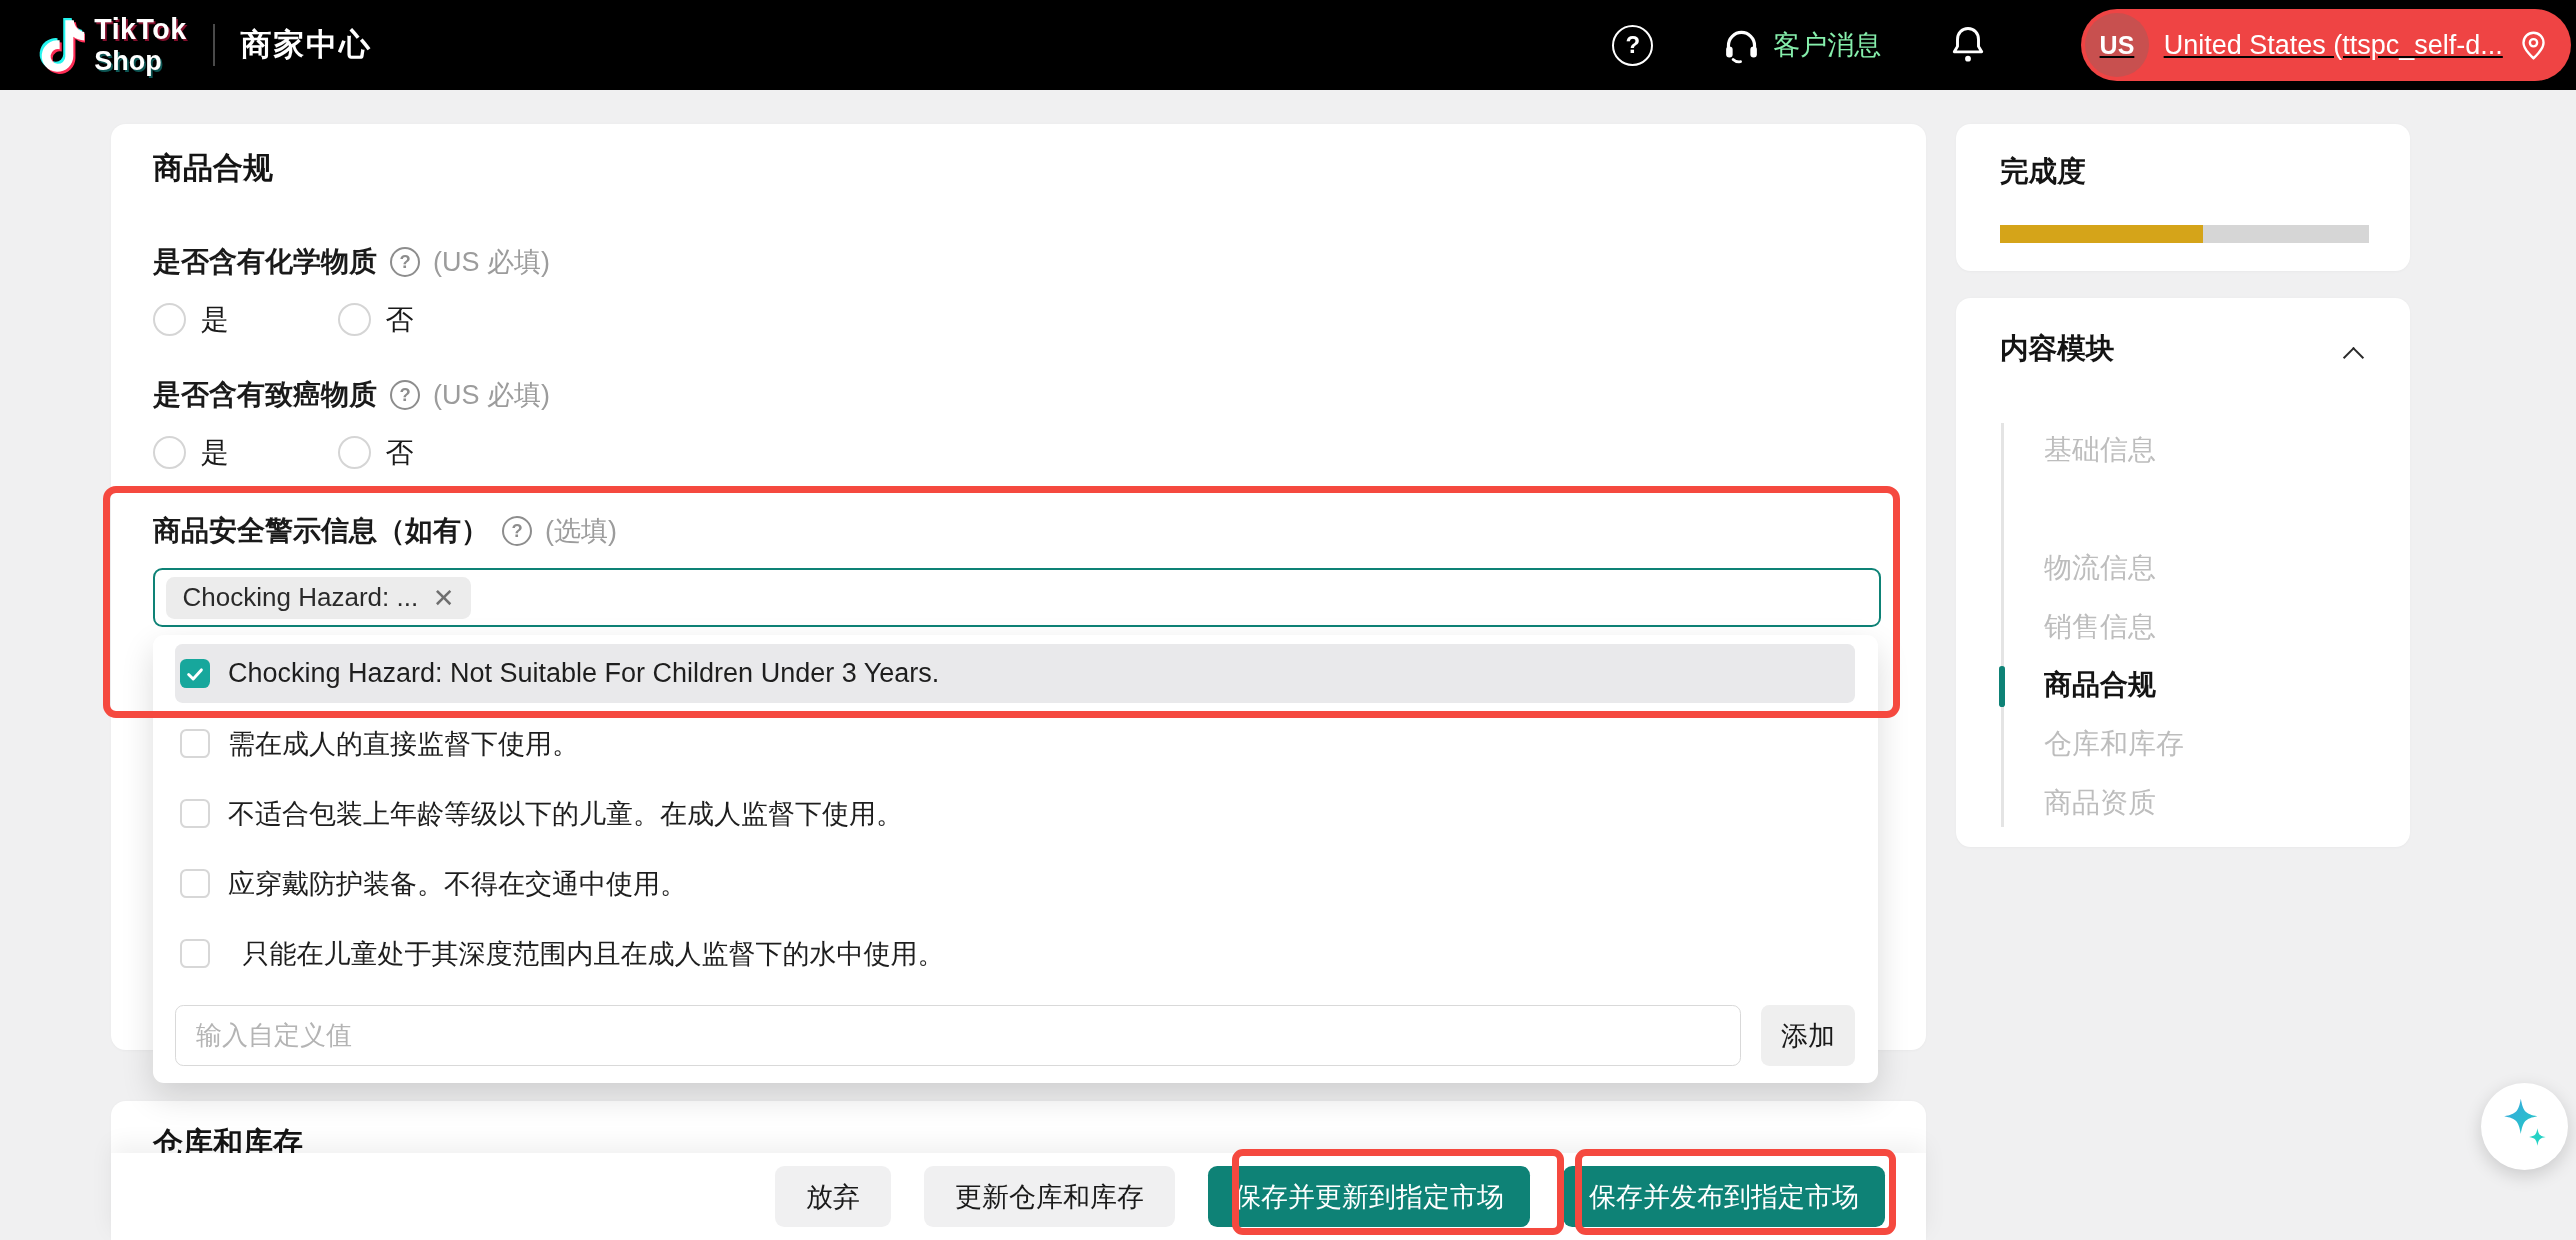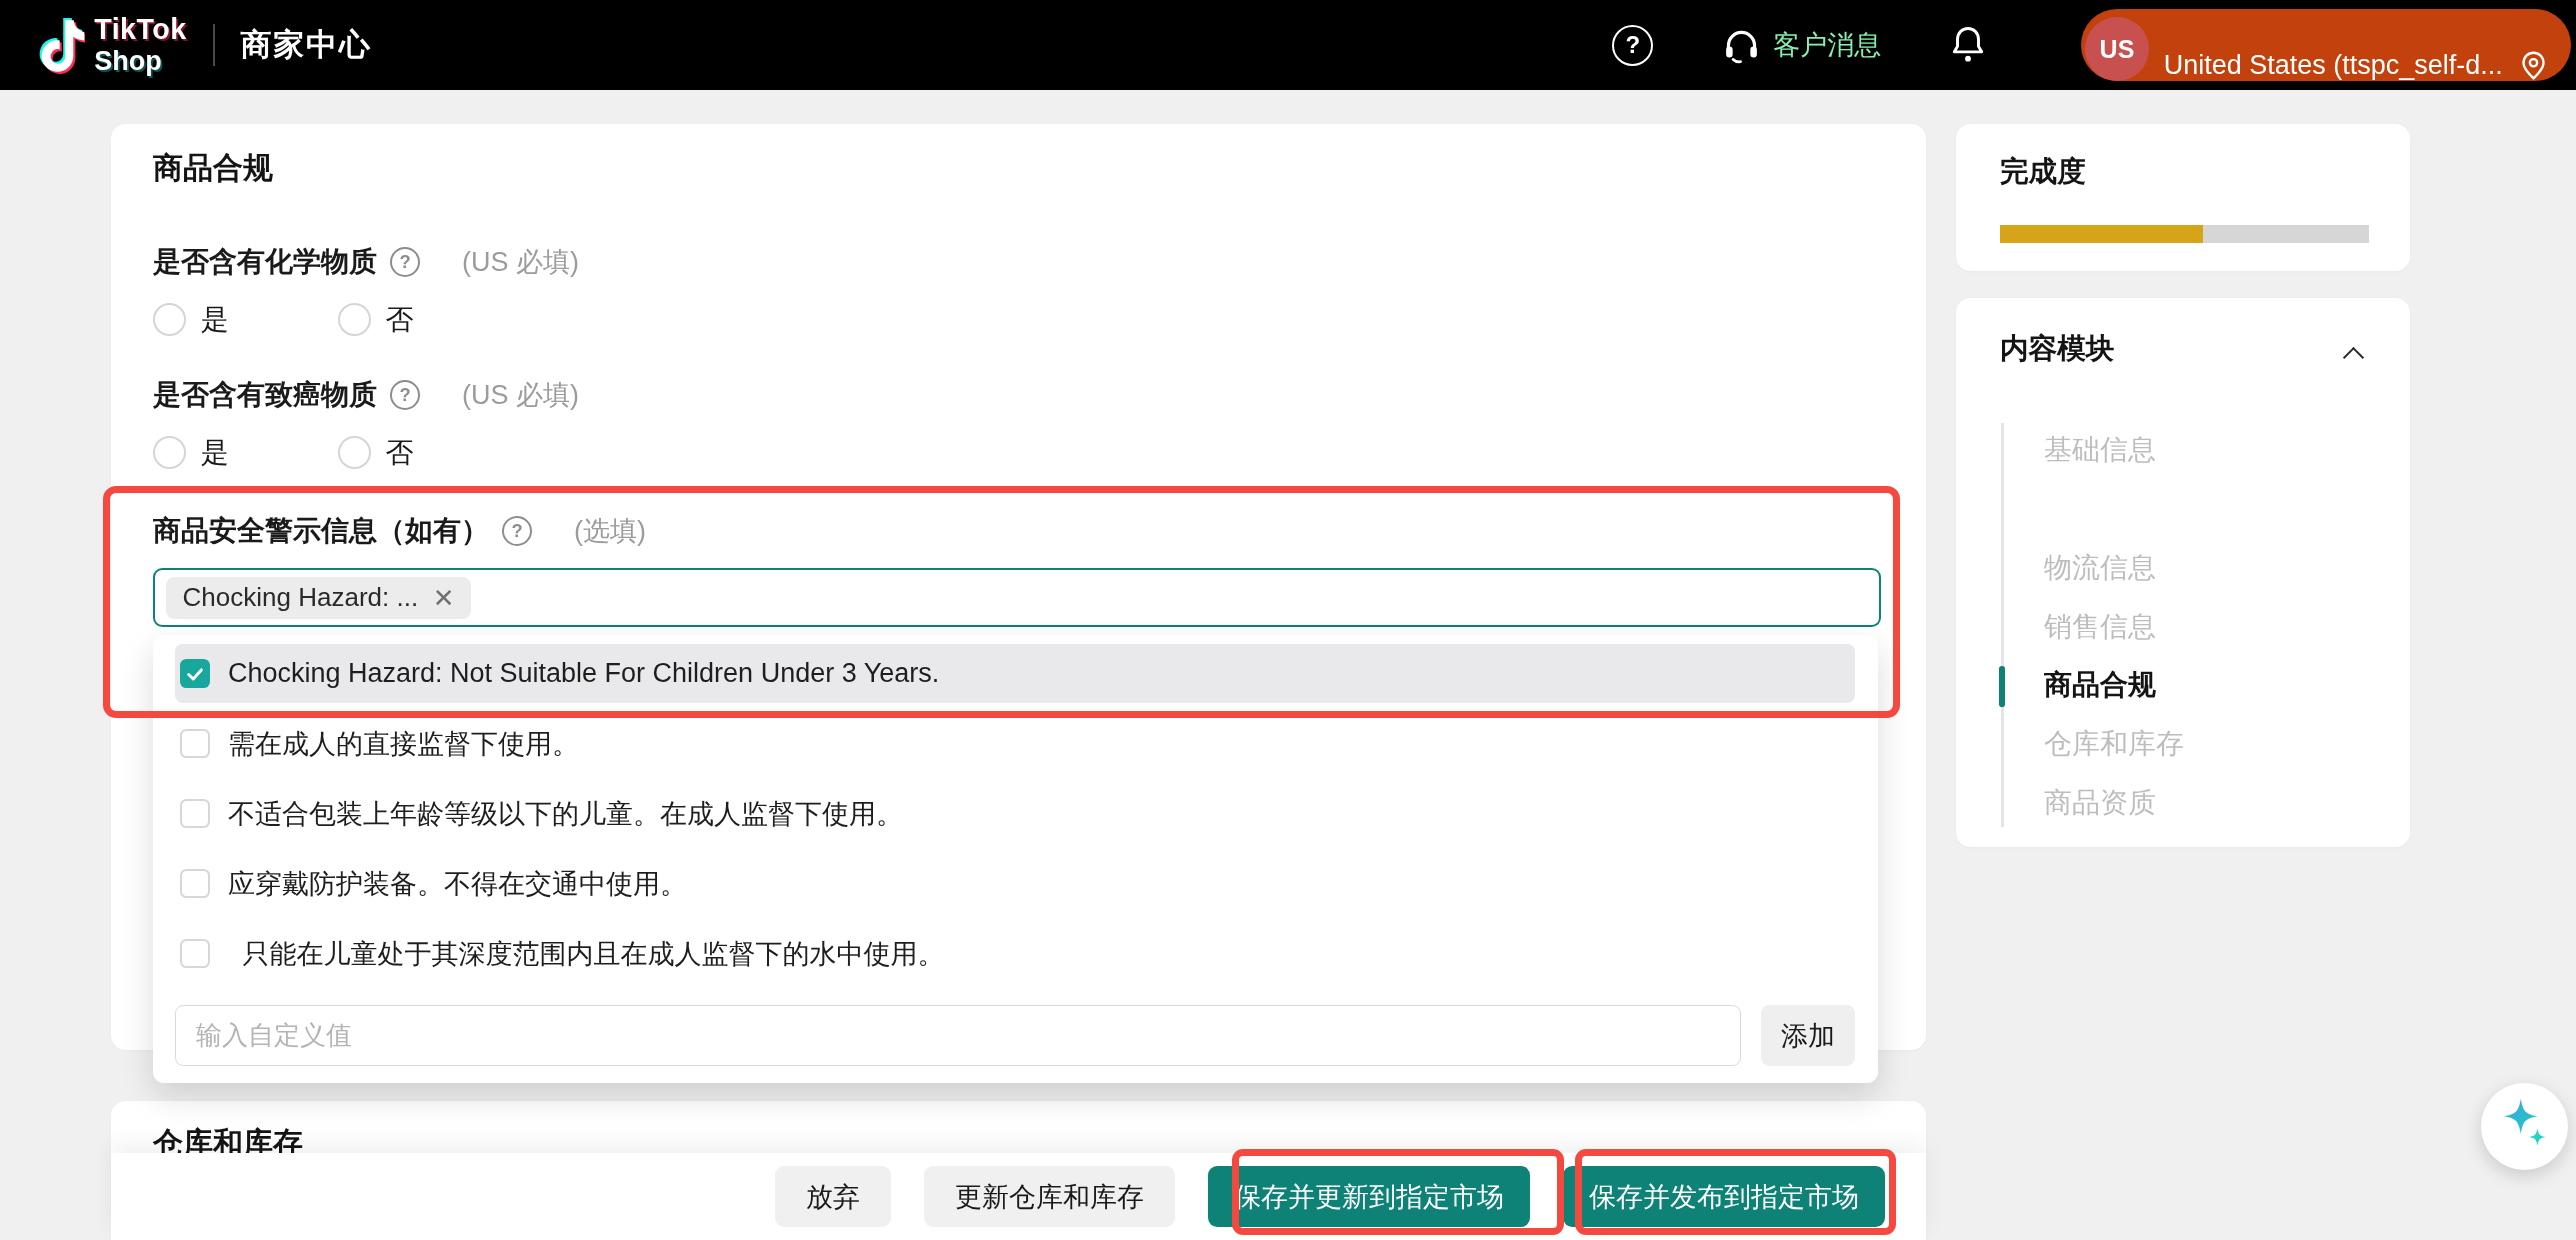--- a/index.html
+++ b/index.html
@@ -15,34 +15,34 @@
   .brand-line1 { font-size:28.6px; font-weight:800; letter-spacing:0.5px; text-shadow:1.8px 1.8px 0 rgba(238,29,82,.55); }
   .brand-line2 { font-size:27px; font-weight:700; margin-top:3.7px; text-shadow:1.8px 1.8px 0 rgba(37,244,238,.35); }
   .topbar-divider { width:1.8px; height:42px; background:#4a4a4a; margin:0 26px; }
   .app-title { color:#fff; font-size:31px; font-weight:600; letter-spacing:1.8px; }
   .topbar-spacer { flex:1; }
   .icon-btn { display:flex; align-items:center; justify-content:center; cursor:pointer; }
   .help-circle { width:41px; height:41px; border:2.8px solid #fff; border-radius:50%; color:#fff; font-size:24px; font-weight:700; display:flex; align-items:center; justify-content:center; }
   .cs-group { display:flex; align-items:center; gap:11px; margin-left:68px; cursor:pointer; }
   .cs-label { color:#86efac; font-size:27px; }
   .bell-wrap { margin-left:66px; }
-  .region-pill { margin-left:92px; margin-right:5.5px; height:72px; background:#c2410c; border-radius:37px; display:flex; align-items:flex-end; padding:0 22px 0 3.7px; gap:14.7px; cursor:pointer; }
+  .region-pill { margin-left:92px; margin-right:5.5px; height:72px; background:#ef4444; border-radius:37px; display:flex; align-items:center; padding:0 22px 0 3.7px; gap:14.7px; cursor:pointer;text-decoration:underline; }
   .us-badge { width:64px; height:64px; border-radius:50%; background:#c8504f; color:#fff; font-size:25px; font-weight:700; display:flex; align-items:center; justify-content:center; }
   .region-label { color:#fff; font-size:27px; white-space:nowrap; }
 
   
   .card { position:absolute; background:#fff; border-radius:14.7px; box-shadow:0 0.9px 2.8px rgba(0,0,0,.03); }
   #card-compliance { left:111px; top:124px; width:1815px; height:926px; }
   #card-warehouse  { left:111px; top:1101px; width:1815px; height:139px; border-radius:14.7px 14.7px 0 0; }
   .card-h2 { position:absolute; left:42px; font-size:30px; font-weight:700; color:#141414; }
 
   .label-row { position:absolute; left:42px; display:flex; align-items:center; gap:13px; height:39px; }
   .form-label { font-size:28px; font-weight:600; color:#1a1a1a; }
   .q-help { width:30px; height:30px; border:2.3px solid #8d8d8d; border-radius:50%; color:#8d8d8d; font-size:18.4px; font-weight:700; display:flex; align-items:center; justify-content:center; flex:0 0 auto; cursor:pointer; }
-  .req { font-size:27px; color:#9c9c9c;margin-left:29px; }
+  .req { font-size:27px; color:#9c9c9c; }
 
   .radio-row { position:absolute; left:42px; display:flex; align-items:center; height:41px; }
   .radio { width:33px; height:33px; border:2.3px solid #d5d5d5; border-radius:50%; background:#fff; cursor:pointer; flex:0 0 auto; }
   .radio-label { font-size:28px; color:#1a1a1a; margin-left:14.7px; }
   .radio-gap { width:109px; }
 
   
   .tag-input { position:absolute; left:42px; top:444px; width:1728px; height:59px; border:2.8px solid #0e8276; border-radius:9.2px; background:#fff; display:flex; align-items:center; padding:8px 11px; cursor:text; }
   .chip { height:42px; background:#ececec; border-radius:8.3px; display:flex; align-items:center; gap:14.7px; padding:0 16.6px; }
   .chip-text { font-size:26px; color:#2a2a2a; white-space:nowrap; }

